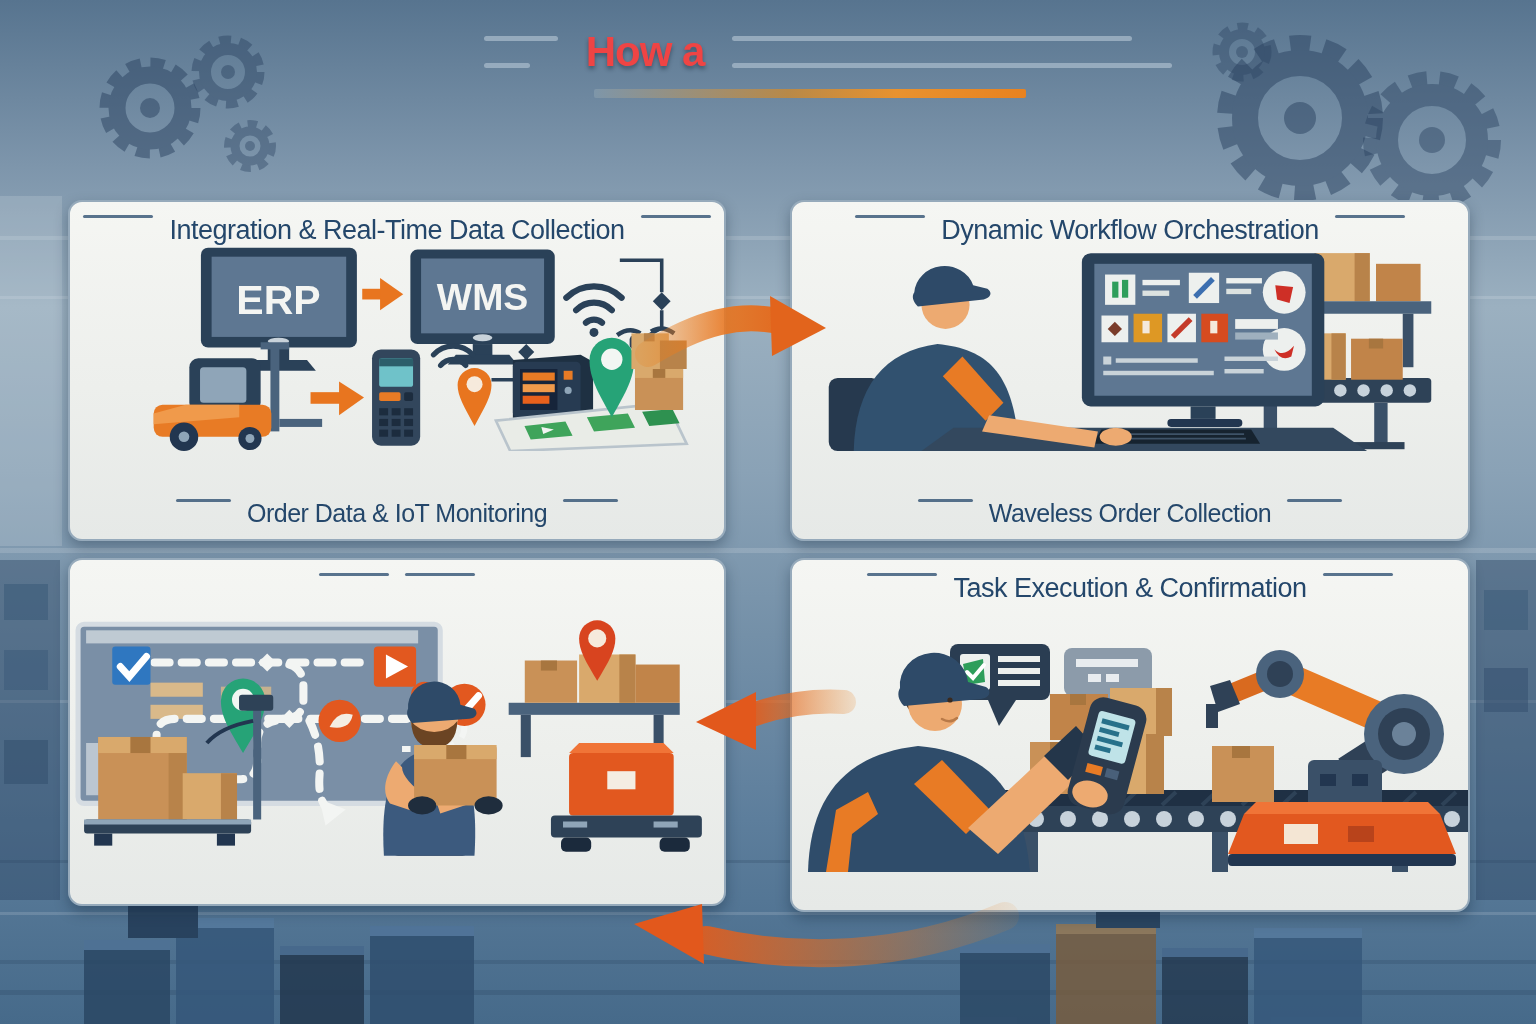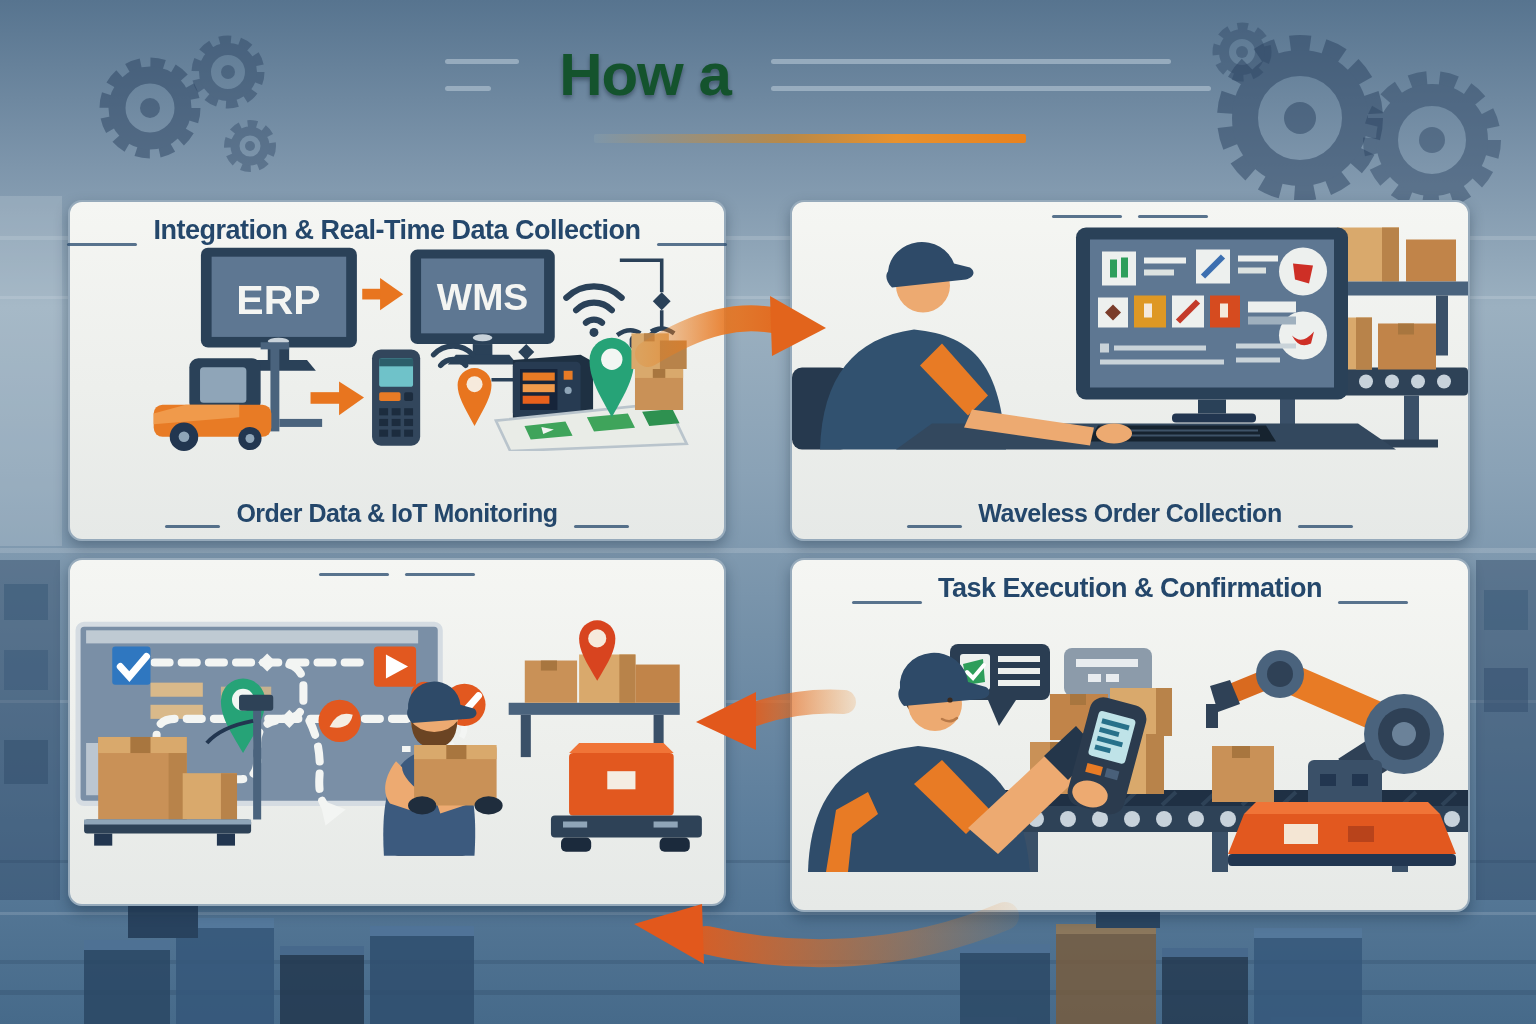--- a/index.html
+++ b/index.html
@@ -8,33 +8,33 @@
     font-family:"Liberation Sans",sans-serif;
     background:linear-gradient(180deg,#57748f 0%,#7d95ab 16%,#9bb0c0 30%,#8aa2b6 46%,#7490a8 62%,#5d7e9c 80%,#466a8a 100%);
   }
   .bg-svg{position:absolute;inset:0;z-index:0;}
   .title-wrap{position:absolute;top:24px;left:0;width:100%;display:flex;flex-direction:column;align-items:center;z-index:2;}
   .t1row{display:flex;align-items:center;gap:24px;transform:translateX(60px);}
   .hlines{display:flex;flex-direction:column;gap:22px;}
   .hlines i{display:block;height:5px;background:#A7BACA;border-radius:3px;opacity:.75;}
   .hl-l i:nth-child(1){width:74px;}.hl-l i:nth-child(2){width:46px;}
   .hl-r i:nth-child(1){width:400px;}.hl-r i:nth-child(2){width:440px;}
-  h1.t1{font-size:60px;color:#14532d;margin:16px;font-weight:bold;letter-spacing:-1px;text-shadow:0 3px 4px rgba(10,25,40,.4);}
+  h1.t1{font-size:42px;color:#ef4444;margin:4px;font-weight:bold;letter-spacing:-1px;text-shadow:0 3px 4px rgba(10,25,40,.4);}
   .t2{margin:4px 0 0 0;font-size:56px;font-weight:bold;letter-spacing:-2px;color:#F6F6F1;text-shadow:0 3px 4px rgba(10,25,40,.4);white-space:nowrap;}
   .t2 .accent{color:#E9953F;}
   .t-underline{height:9px;width:432px;margin-top:9px;transform:translateX(42px);border-radius:2px;
     background:linear-gradient(90deg,#7E96A9 0%,#B88948 45%,#E8922F 70%,#E8821F 100%);}
   .panel{position:absolute;display:flex;flex-direction:column;align-items:center;z-index:1;
     background:linear-gradient(180deg,#F5F6F3 0%,#EDEFEC 55%,#E6E9E7 100%);
     border:2px solid #96AABB;border-radius:14px;box-shadow:0 6px 14px rgba(15,35,55,.35);}
   .p1{left:68px;top:200px;width:654px;height:337px;}
   .p2{left:790px;top:200px;width:676px;height:337px;}
   .p3{left:68px;top:558px;width:654px;height:344px;}
   .p4{left:790px;top:558px;width:676px;height:350px;}
-  .ptitle,.pcaption{display:flex;align-items:flex-end;gap:16px;color:#24476B;font-weight:bold;white-space:nowrap;}
+  .ptitle,.pcaption{display:flex;align-items:flex-start;gap:16px;color:#24476B;font-weight:normal;white-space:nowrap;}
   .ptitle{margin-top:13px;font-size:27px;letter-spacing:-0.5px;}
   .pcaption{margin-bottom:11px;font-size:25px;letter-spacing:-0.5px;margin-top:48px;}
   .dash{width:70px;height:3px;background:#24476B;opacity:.75;border-radius:2px;}
   .dash.sm{width:55px;height:3px;}
   .illus{flex:1;width:100%;min-height:0;}
   .arrows-svg{position:absolute;inset:0;z-index:3;pointer-events:none;}
 </style>
 </head>
 <body>
 
@@ -265,20 +265,21 @@
   <div class="pcaption">
     <span class="dash sm"></span>
     <span>Order Data &amp; IoT Monitoring</span>
     <span class="dash sm"></span>
   </div>
 </section>
 
 <section class="panel p2">
   <div class="ptitle">
     <span class="dash"></span>
+    <span>Dynamic Workflow Orchestration</span>
     <span class="dash"></span>
   </div>
   <svg class="illus" viewBox="0 0 676 230">
 
     <g>
       <rect x="480" y="18" width="58" height="44" fill="#C99157"></rect>
         <rect x="498" y="18" width="20" height="12" fill="#A8763F"></rect>
       <rect x="545" y="8" width="62" height="54" fill="#D9A96C"></rect>
         <rect x="590" y="8" width="17" height="54" fill="#B8834A"></rect>
       <rect x="614" y="20" width="50" height="42" fill="#C18449"></rect>

